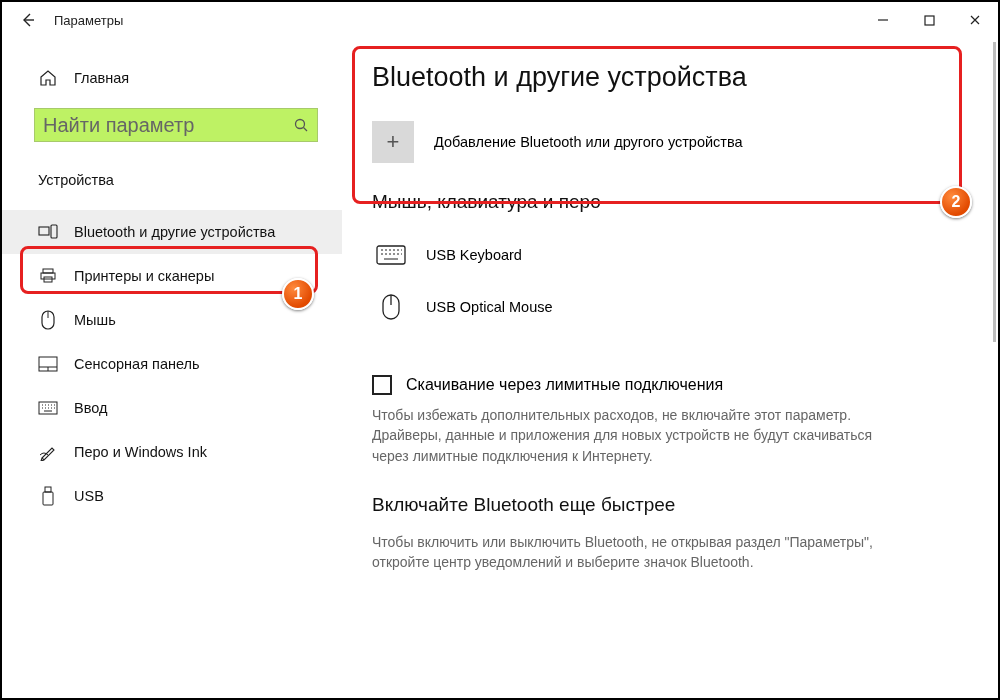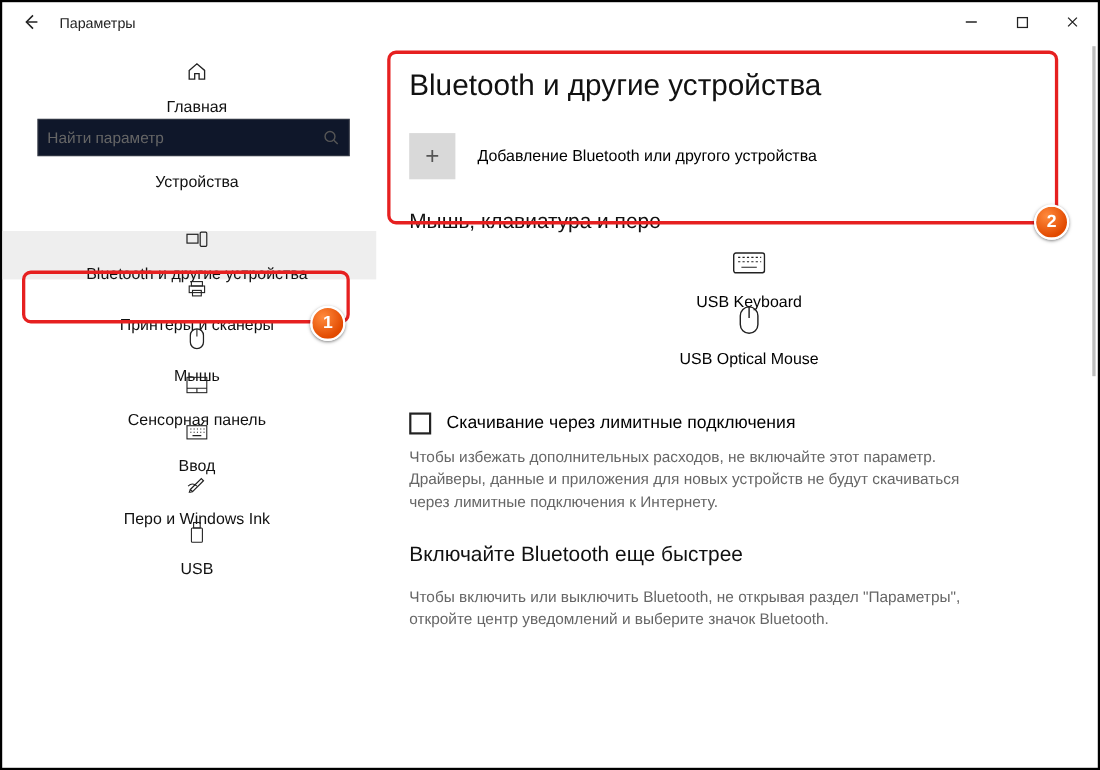--- a/index.html
+++ b/index.html
@@ -44,36 +44,35 @@
     position: relative;
   }
   
   .home-row, .nav-item, .section-label {
     display: flex; align-items: center;
     height: 44px;
     padding: 0 22px 0 36px;
     font-size: 14.5px;
     color: #111;
     gap: 16px;
-    flex-direction: column;
   }
   .home-row { margin-top: 6px; }
   .section-label {
     font-weight: 400;
     margin: 6px 0 8px 0;
     padding-left: 36px;
   }
   .search-wrap { padding: 8px 26px 10px 32px; }
   .search {
     width: 284px; height: 34px;
     border: 1px solid #7a7a7a55;
-    background: #0f172a;
+    background: #bef264;
     display: flex; align-items: center;
     padding: 0 8px;
-    font-size: 14px; color: #666;
+    font-size: 20px; color: #666;
   }
   .search span { flex: 1; }
   .nav-item.active { background: #e5e5e5a8; }
   .icon { width: 20px; height: 20px; display: flex; align-items: center; justify-content: center; color: #222; }
   
   .content h1 {
     font-size: 27px; font-weight: 400; color: #111;
     margin: 0 0 28px 0;
   }
   .content h2 {
@@ -87,21 +86,20 @@
   .plusbox {
     width: 42px; height: 42px;
     background: #d9d9d9;
     display: flex; align-items: center; justify-content: center;
     font-size: 22px; color: #555;
   }
   .device-row {
     display: flex; align-items: center; gap: 18px;
     height: 52px; font-size: 14.5px;
     padding-left: 2px;
-    flex-direction: column;
   }
   .chk-row {
     display: flex; align-items: center; gap: 14px;
     font-size: 16px; margin: 42px 0 10px 0;
   }
   .chkbox { width: 20px; height: 20px; border: 2px solid #222; }
   .help {
     font-size: 14px; color: #666; line-height: 1.45;
     max-width: 530px;
   }

